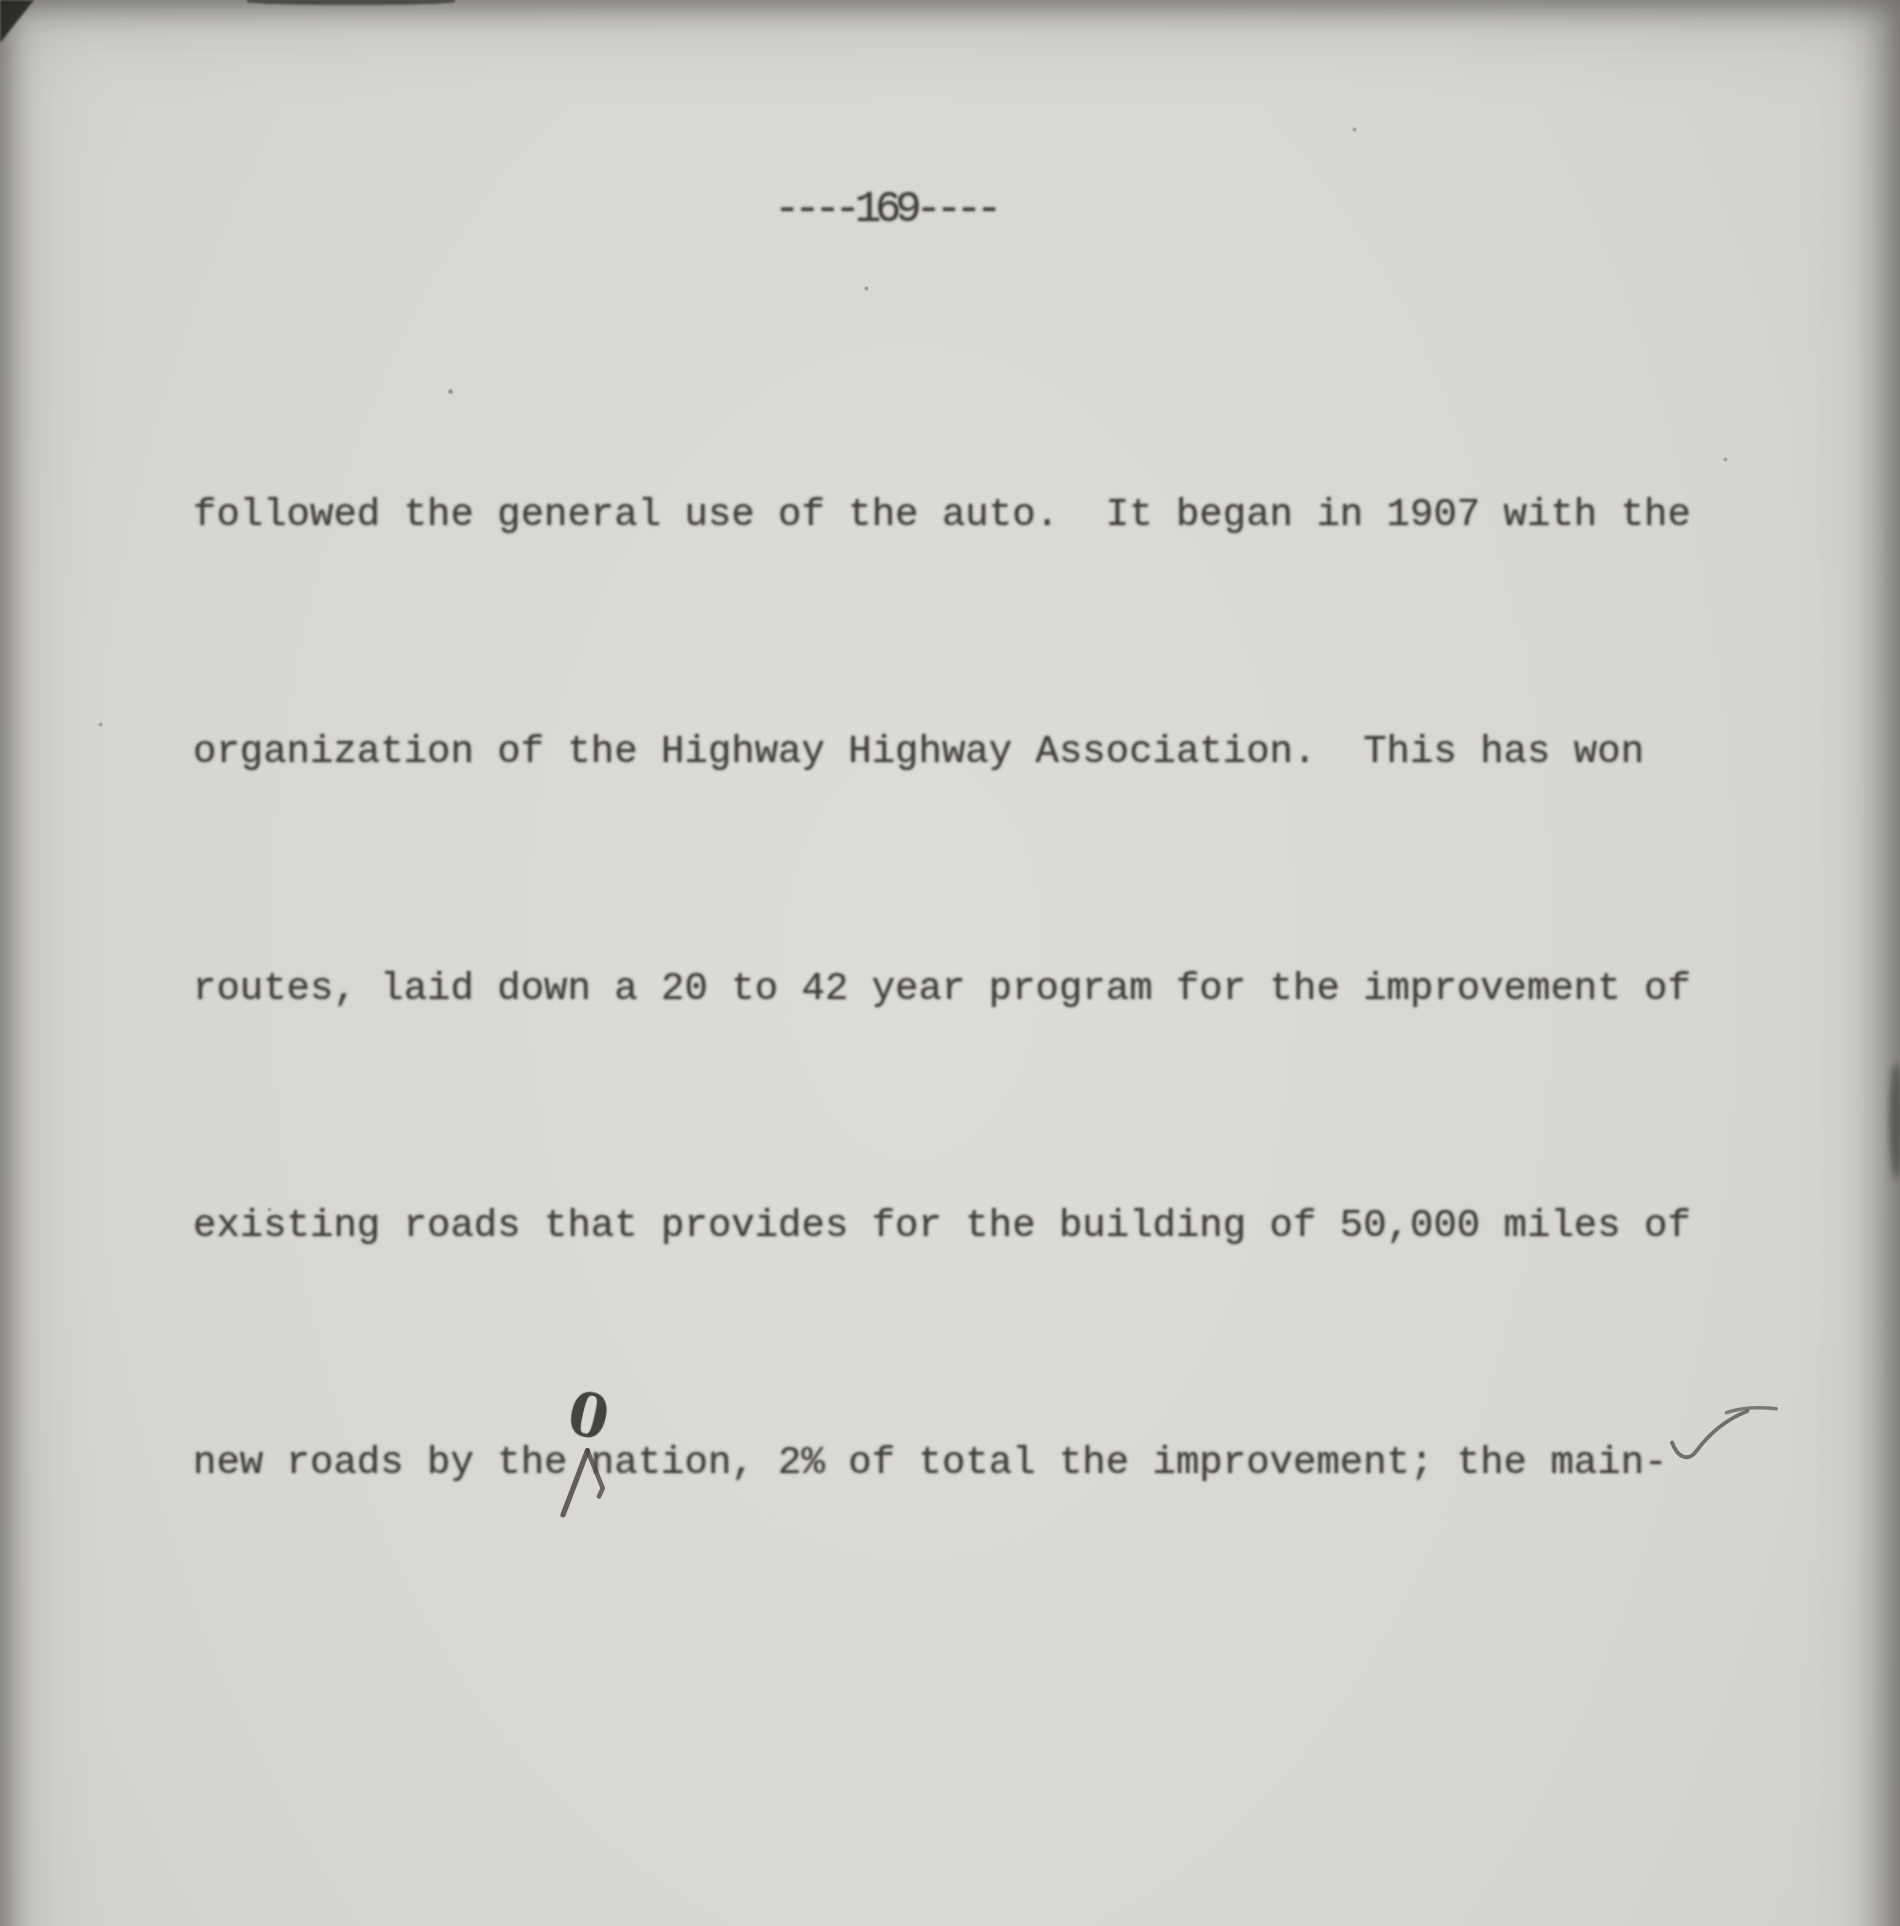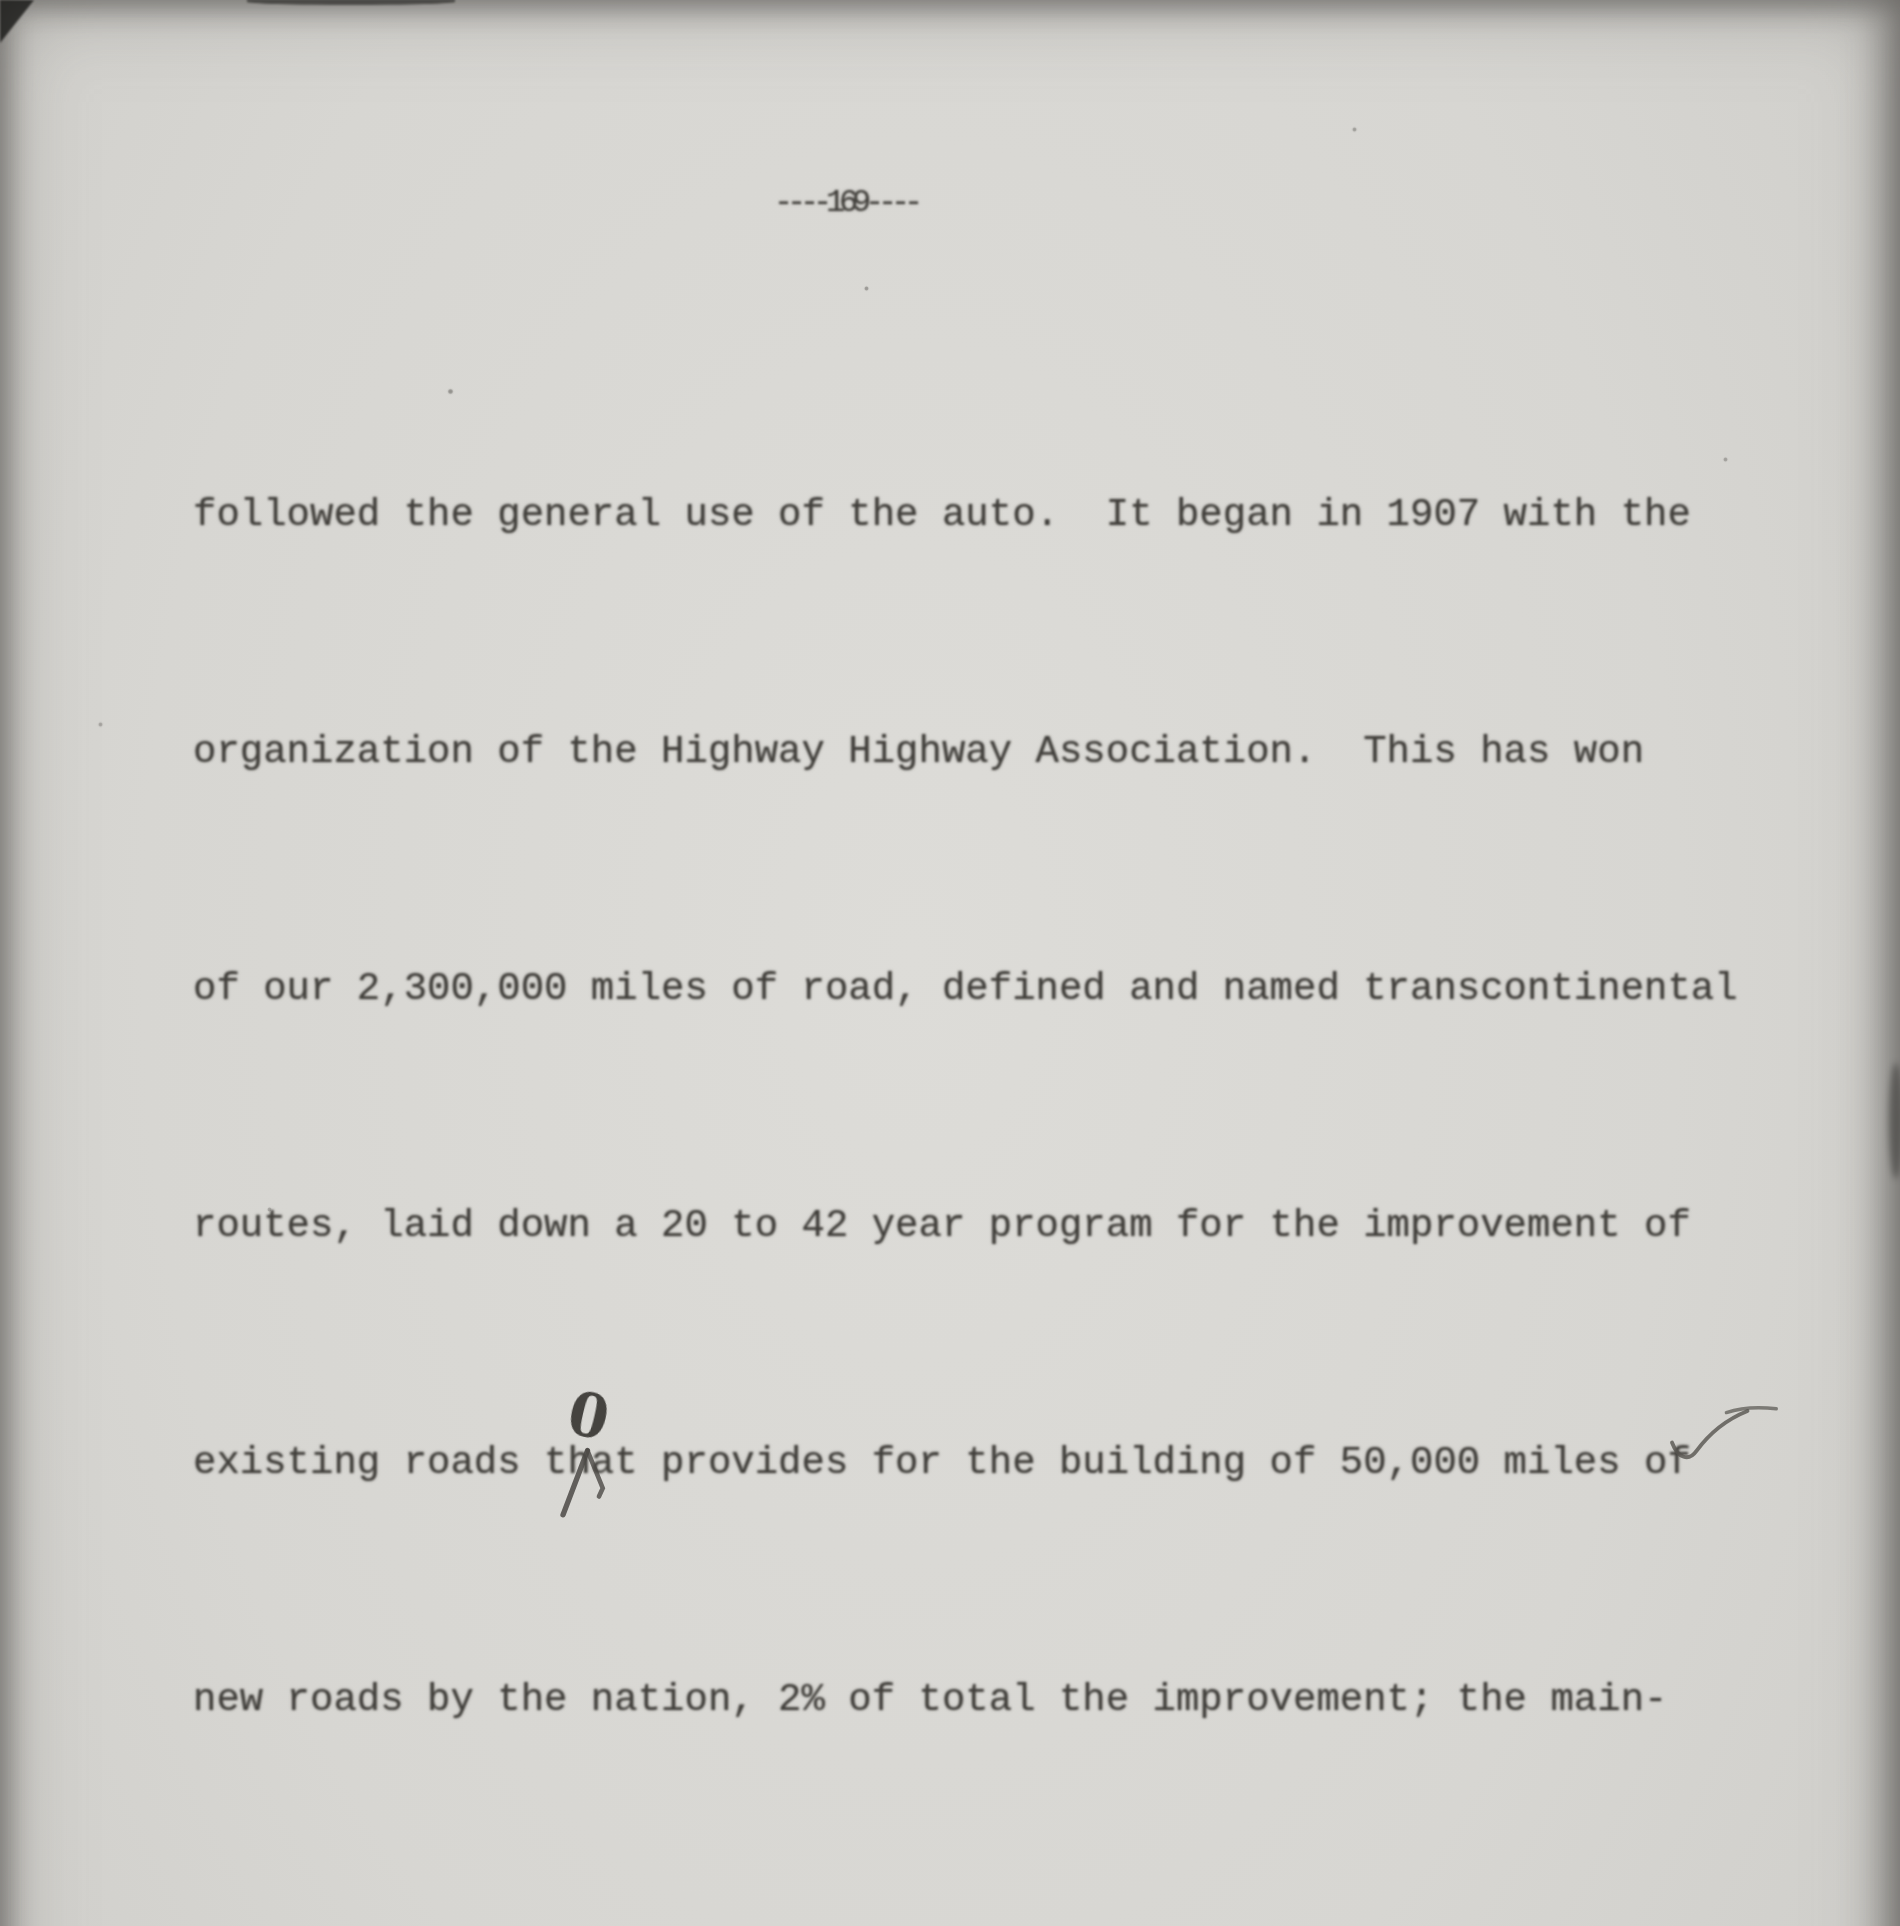--- a/index.html
+++ b/index.html
@@ -23,21 +23,21 @@
   }
   .typed {
     position: absolute;
     color: #42403c;
     filter: blur(0.8px);
     text-shadow: 0 0 2.7px rgba(70,68,64,0.45);
     white-space: pre;
   }
   .page-number {
     left: 774px; top: 184px;
-    font-size: 32px;
+    font-size: 44px;
     letter-spacing: -6.2px;
   }
   .typed-body {
     left: 193px; top: 318px;
     font-size: 39px;
     line-height: 79px;
   }
   .line { height: 79px; }
   
   .hw-zero {
@@ -87,21 +87,20 @@
 
 <div class="page">
 
   <div class="shadow-frame"></div>
 
   <div class="typed page-number">----169----</div>
 
   <div class="typed typed-body">
     <div class="line"><span>followed the general use of the auto.  It began in 1907 with the</span></div>
     <div class="line"><span>organization of the Highway Highway Association.  This has won</span></div>
-    <div class="line"><span>of our 2,300,000 miles of road, defined and named transcontinental</span></div>
     <div class="line"><span>routes, laid down a 20 to 42 year program for the improvement of</span></div>
     <div class="line"><span>existing roads that provides for the building of 50,000 miles of</span></div>
     <div class="line"><span>new roads by the nation, 2% of total the improvement; the main-</span></div>
     
     
     
     
     
     
     

